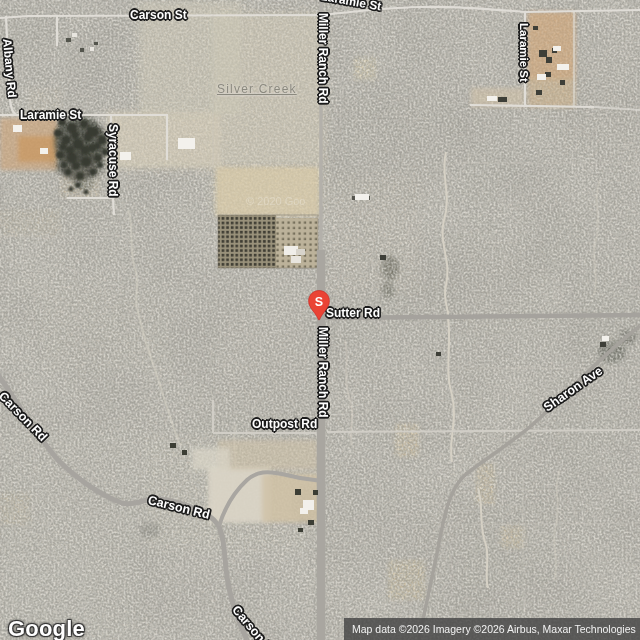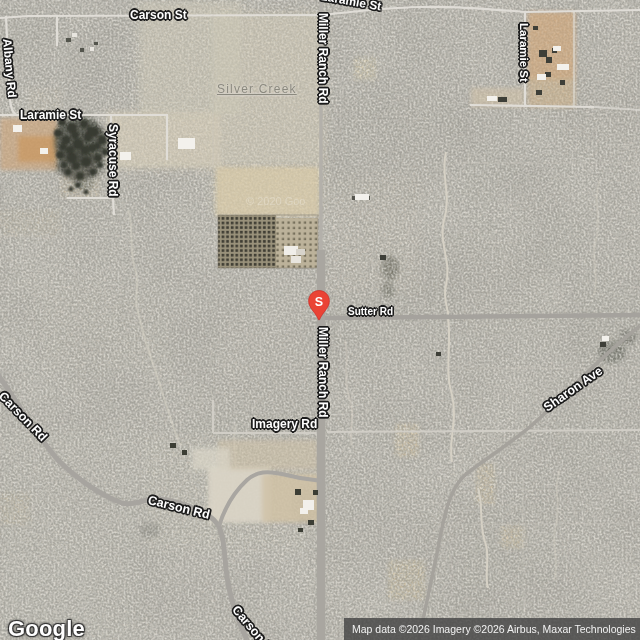--- a/index.html
+++ b/index.html
@@ -281,23 +281,23 @@
 </svg>
 
 <div class="lbl" style="left:130px;top:8px;font-size:12px;">Carson St</div>
 <div class="lbl" style="left:322px;top:-11px;transform-origin:left top;transform:rotate(10deg);font-size:12px;">Laramie St</div>
 <div class="lbl vert" style="left:330px;top:13px;font-size:12px;">Miller Ranch Rd</div>
 <div class="lbl vert" style="left:530px;top:23px;font-size:11.5px;">Laramie St</div>
 <div class="lbl" style="left:14px;top:38px;transform-origin:left top;transform:rotate(85deg);font-size:12px;">Albany Rd</div>
 <div class="lbl" style="left:20px;top:108px;font-size:12px;">Laramie St</div>
 <div class="lbl vert" style="left:120px;top:124px;font-size:12px;">Syracuse Rd</div>
 <div class="place" style="left:217px;top:82px;text-decoration:underline;">Silver Creek</div>
-<div class="lbl" style="left:348px;top:306px;font-size:10px;">Sutter Rd</div>
+<div class="lbl" style="left:326px;top:306px;font-size:12px;">Sutter Rd</div>
 <div class="lbl vert" style="left:330px;top:327px;font-size:12px;">Miller Ranch Rd</div>
-<div class="lbl" style="left:252px;top:417px;font-size:12px;">Imagery Rd</div>
+<div class="lbl" style="left:252px;top:417px;font-size:12px;">Outpost Rd</div>
 <div class="lbl" style="left:6px;top:389px;transform-origin:left top;transform:rotate(46deg);font-size:12.5px;">Carson Rd</div>
 <div class="lbl" style="left:150px;top:493px;transform-origin:left top;transform:rotate(14deg);font-size:12.5px;">Carson Rd</div>
 <div class="lbl" style="left:240px;top:603px;transform-origin:left top;transform:rotate(50deg);font-size:12.5px;">Carson Rd</div>
 <div class="lbl" style="left:541px;top:403px;transform-origin:left top;transform:rotate(-35deg);font-size:12.5px;">Sharon Ave</div>
 
 <svg width="22" height="31" viewBox="0 0 22 31" style="position:absolute;left:308px;top:290px;" xmlns="http://www.w3.org/2000/svg">
   <path d="M11,0.5 C5.2,0.5 0.6,5.1 0.6,10.9 C0.6,13.9 1.9,16.8 3.9,19.5 C6.2,22.7 9.2,26.3 10.4,29.6 C10.6,30.2 11.4,30.2 11.6,29.6 C12.8,26.3 15.8,22.7 18.1,19.5 C20.1,16.8 21.4,13.9 21.4,10.9 C21.4,5.1 16.8,0.5 11,0.5 Z" fill="#ea4335" stroke="#c5221f" stroke-width="0.6"></path>
   <text x="11" y="15.5" text-anchor="middle" font-family="Liberation Sans" font-size="12.5" font-weight="700" fill="#ffffff">S</text>
 </svg>
 

